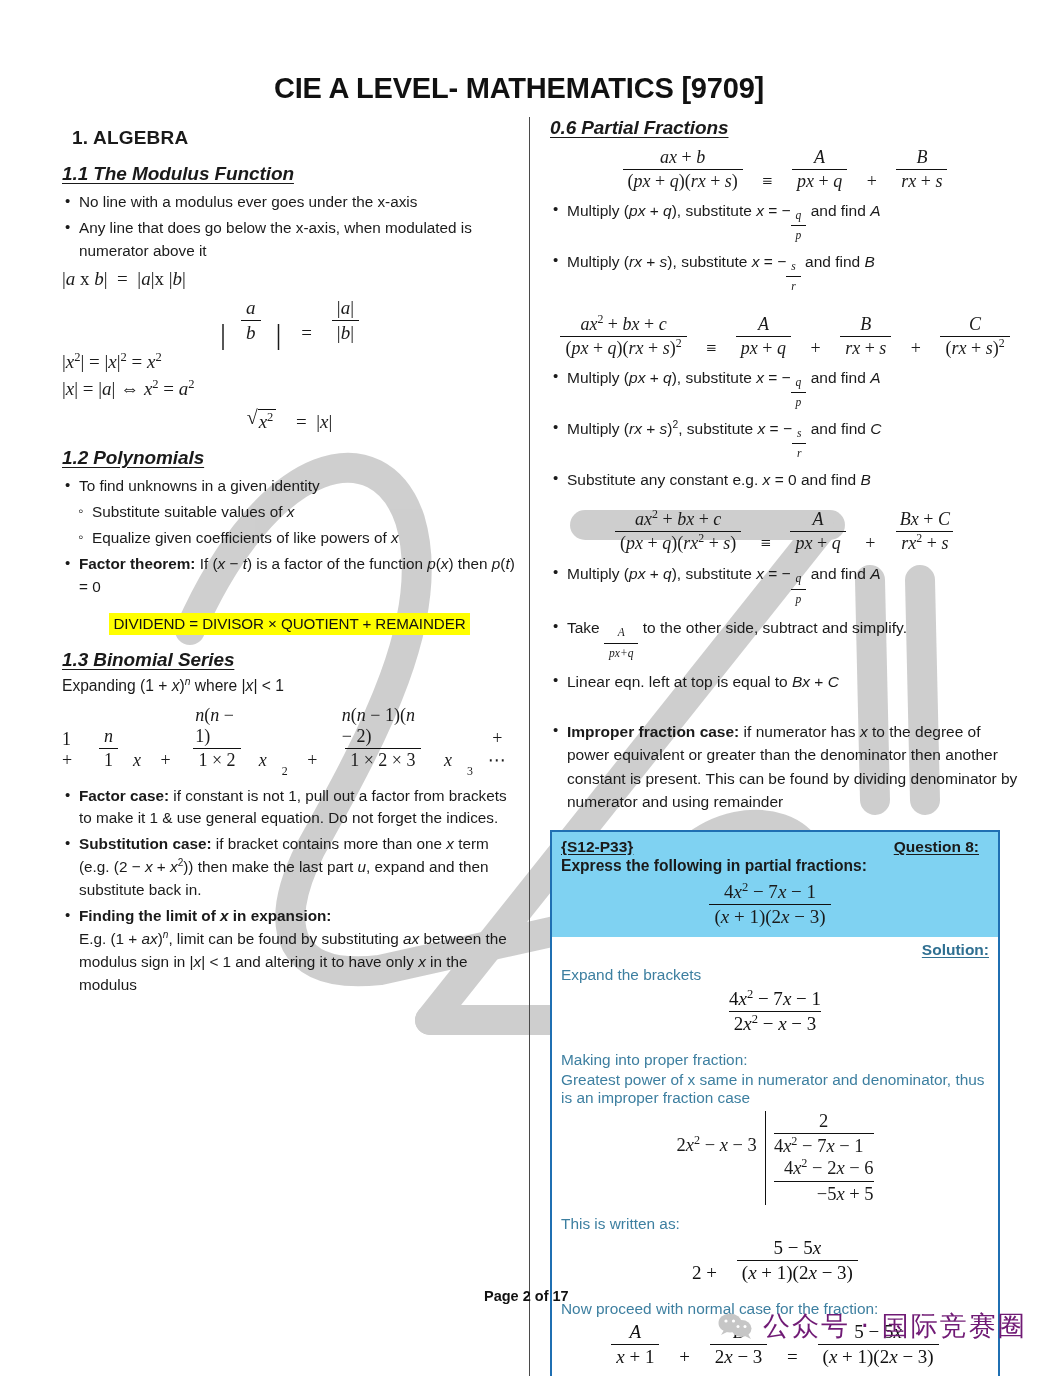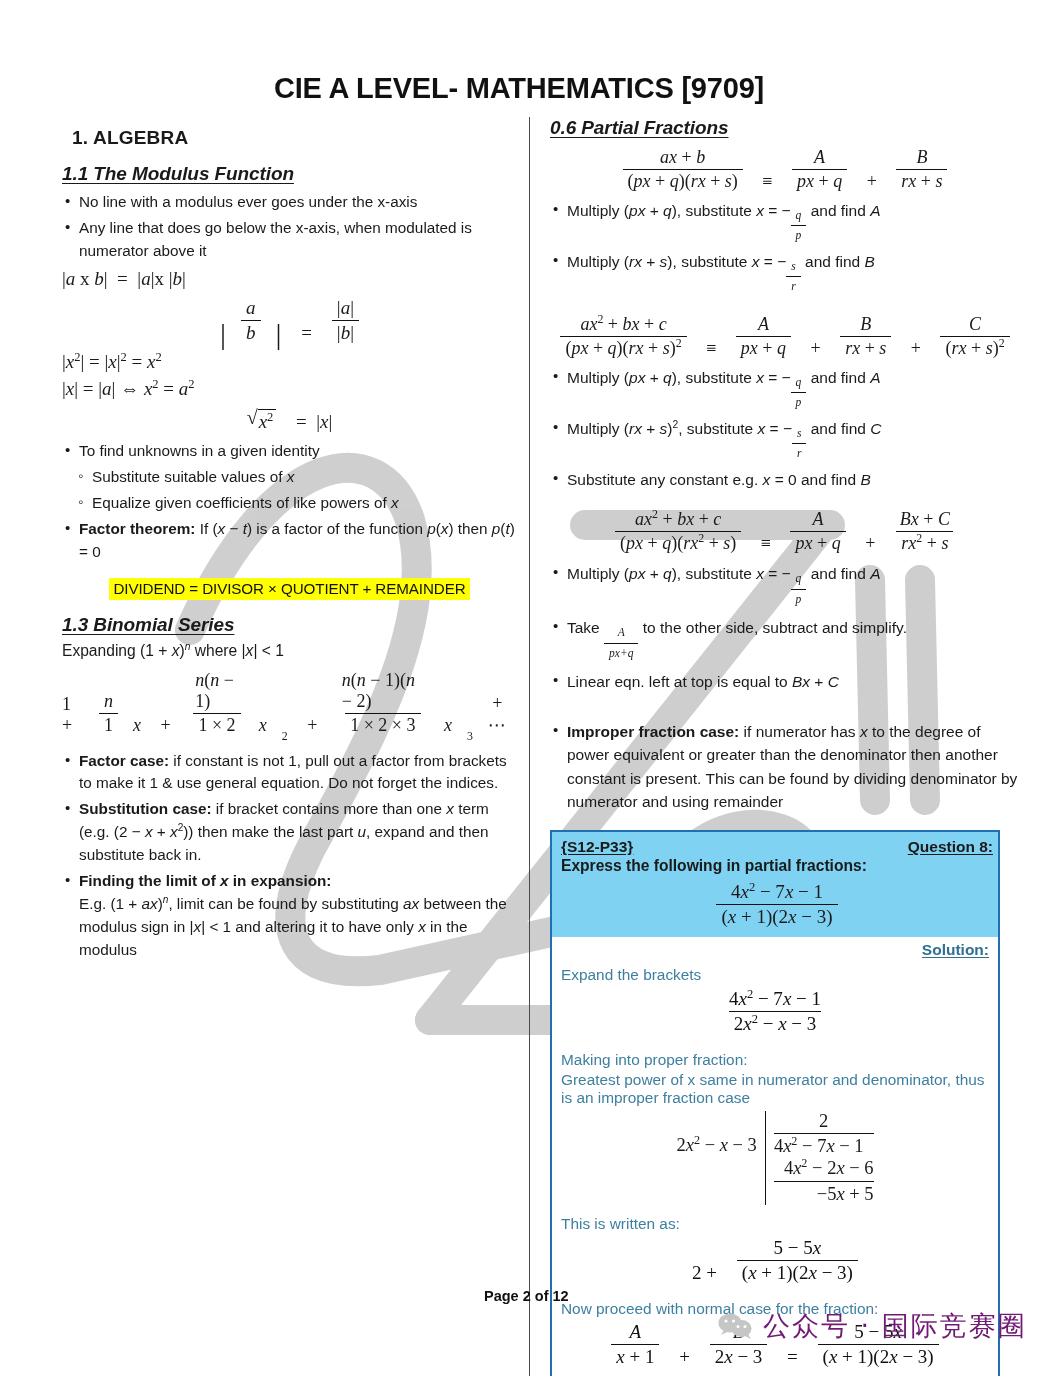--- a/index.html
+++ b/index.html
@@ -95,21 +95,21 @@
   
   .qbox{
     border:2.2px solid #1f6fb2;
     margin-top:16px;
     background:#ffffff;
     width:450px;
     box-sizing:border-box;
   }
   .qhead{
     background:#7fd2f2;
-    padding:6px 5px 9px 9px;
+    padding:6px 19px 9px 9px;
   }
   .qhead .toprow{display:flex;justify-content:space-between;align-items:baseline;}
   .qhead .code{font-weight:bold;font-size:15.5px;text-decoration:underline;text-underline-offset:2px;}
   .qhead .qnum{font-weight:bold;font-size:15.5px;text-decoration:underline;text-underline-offset:2px;}
   .qhead .qtext{font-weight:bold;font-size:15.6px;margin-top:1px;}
   .qbody{padding:4px 9px 8px 9px;}
   .soltag{text-align:right;font-weight:bold;font-size:15.5px;color:#2f6f91;
           text-decoration:underline;text-underline-offset:2px;margin-bottom:6px;}
   .sline{color:#3d7fa0;font-size:15.4px;margin:7px 0 2px 0;}
   .qbody .eqblock, .qbody .eqrow{color:#111;}
@@ -195,20 +195,21 @@
         </div>
         <div class="eqrow">
           <span class="rad">
               <span class="radsign">√</span>
               <span class="radbody"><span class="it">x</span><sup>2</sup></span>
             </span>
           <span>&nbsp;=&nbsp; |<span class="it">x</span>|</span>
         </div>
       </div>
 
+      <h2 class="sub">1.2 Polynomials</h2>
       <ul class="b">
         <li>To find unknowns in a given identity</li>
         <li class="hollow">Substitute suitable values of <span class="it">x</span></li>
       </ul>
       <ul class="b">
         <li class="hollow">Equalize given coefficients of like powers of <span class="it">x</span></li>
         <li>
           <b>Factor theorem:</b>
           If (<span class="it">x</span> − <span class="it">t</span>) is a factor of the function <span class="it">p</span>(<span class="it">x</span>) then <span class="it">p</span>(<span class="it">t</span>) = 0
         </li>
@@ -431,21 +432,21 @@
                 <span class="den">(<span class="it">x</span> + 1)(2<span class="it">x</span> − 3)</span>
               </span>
           </div>
         </div>
       </div>
 
     </div>
   </div>
 
   <div class="footer">
-    <div class="pagenum">Page 2 of 12</div>
+    <div class="pagenum">Page 2 of 17</div>
     <div class="wechat">
       <svg width="34" height="28" viewBox="0 0 34 28">
         <ellipse cx="12" cy="11" rx="11.5" ry="9.5" fill="#c6c6c6"></ellipse>
         <path d="M6 18 L3 23 L9 20 Z" fill="#c6c6c6"></path>
         <ellipse cx="23.5" cy="16.5" rx="10" ry="8.5" fill="#c6c6c6"></ellipse>
         <path d="M30 22 L33 27 L27 24 Z" fill="#c6c6c6"></path>
         <circle cx="8" cy="9" r="1.6" fill="#ffffff"></circle>
         <circle cx="15.5" cy="9" r="1.6" fill="#ffffff"></circle>
         <circle cx="20" cy="14.5" r="1.5" fill="#ffffff"></circle>
         <circle cx="27" cy="14.5" r="1.5" fill="#ffffff"></circle>

